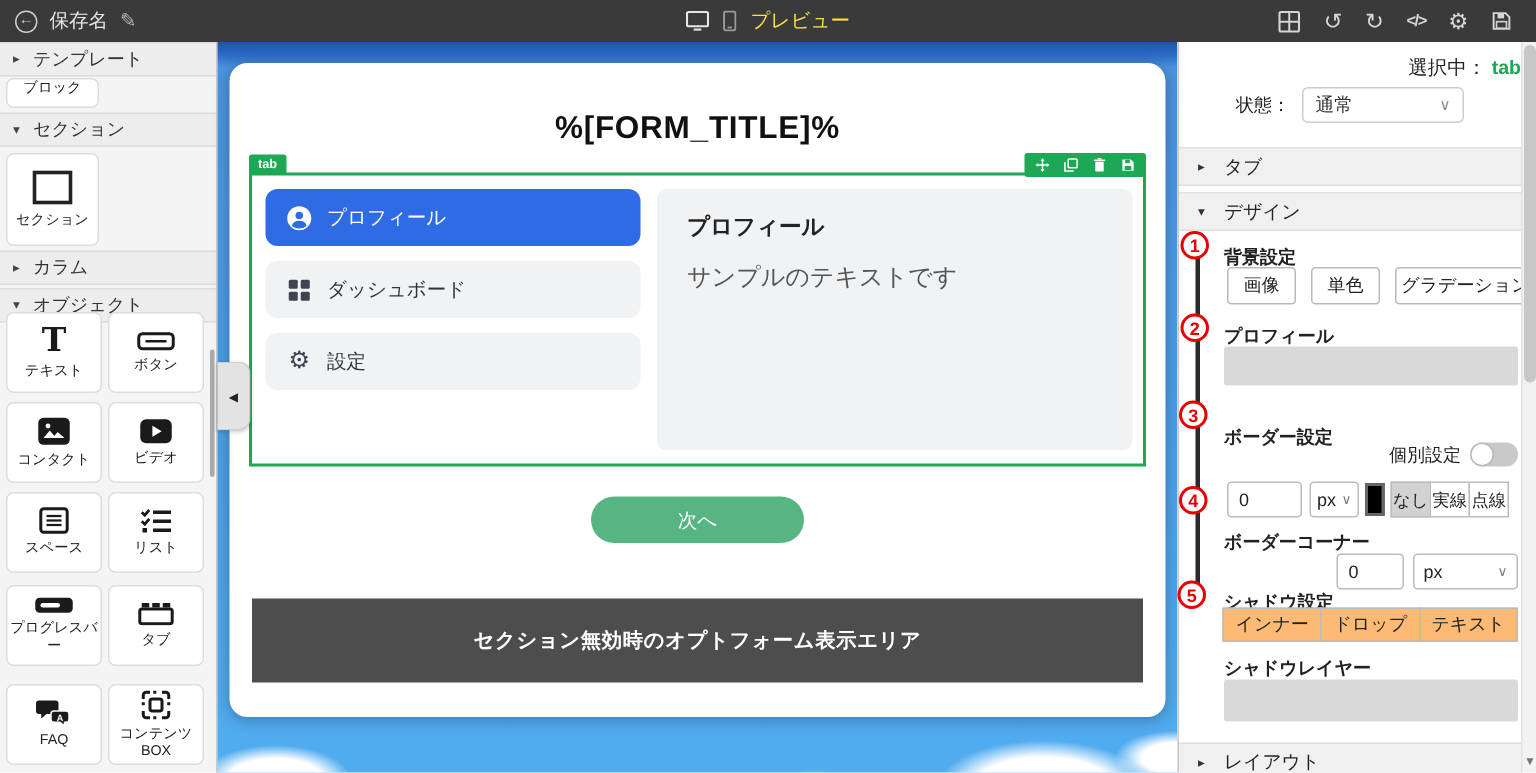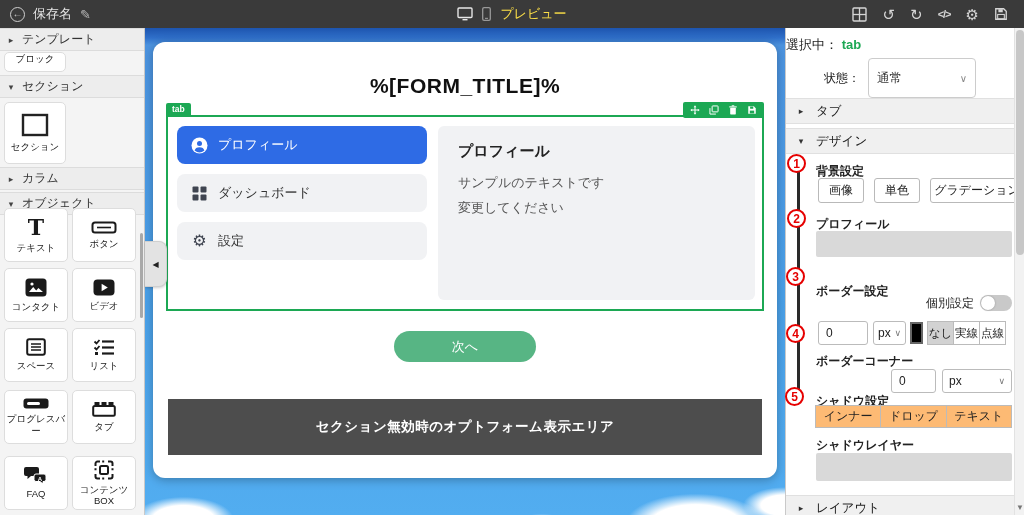--- a/index.html
+++ b/index.html
@@ -46,34 +46,34 @@
   #tab-widget { position:absolute; left:13px; top:73px; width:598px; height:196px; border:2px solid #1ca854; background:#fff; }
   .tab-badge { position:absolute; left:-2px; top:-14px; background:#1ca854; color:#fff; font-size:8.5px; font-weight:bold; padding:1px 6px 2px; border-radius:2px 2px 0 0; }
   .tab-toolbar { position:absolute; right:-2px; top:-15px; height:16px; background:#1ca854; border-radius:2px; display:flex; align-items:center; gap:9px; padding:0 7px; }
   .tab-toolbar svg { width:10px; height:10px; }
   .tab-list { position:absolute; left:9px; top:9px; width:250px; }
   .tab-item { height:38px; border-radius:8px; background:#f1f2f4; color:#333; display:flex; align-items:center; gap:10px; padding-left:14px; font-size:13px; margin-bottom:10px; }
   .tab-item.active { background:#2e6be5; color:#fff; }
   .tab-item .ti { width:17px; display:flex; justify-content:center; }
   .tab-content { position:absolute; left:270px; right:7px; top:9px; bottom:9px; background:#f1f2f4; border-radius:6px; padding:16px 20px; }
   .tc-head { font-size:15px; font-weight:bold; color:#222; margin-bottom:9px; }
-  .tc-line { font-size:13px; color:#555; line-height:1.95; }
+  .tc-line { font-size:16px; color:#555; line-height:1.95; }
 
   .btn-row { position:absolute; left:0; right:0; top:289px; display:flex; justify-content:center; gap:23px; }
   .pill-btn { width:142px; height:31px; border:none; border-radius:16px; background:#57b584; color:#fff; font-size:13px; font-family:inherit; }
   .optout-bar { position:absolute; left:15px; right:15px; top:357px; height:56px; background:#4d4d4d; display:flex; align-items:center; justify-content:center; color:#fff; font-size:13.5px; font-weight:bold; letter-spacing:.5px; }
 
   .collapse-handle { position:absolute; left:0; top:213px; width:22px; height:46px; background:#e3e3e3; border:1px solid #cfcfcf; border-left:none; border-radius:0 8px 8px 0; display:flex; align-items:center; justify-content:center; color:#222; font-size:8px; box-shadow:0 1px 3px rgba(0,0,0,.2); }
 
   
   #inspector { position:absolute; left:785px; top:28px; width:239px; height:487px; background:#fff; border-left:1px solid #c9c9c9; font-size:12px; color:#222; }
-  .insp-selected { position:absolute; left:0; right:10px; top:8px; text-align:left; font-size:13px; }
+  .insp-selected { position:absolute; left:0; right:10px; top:8px; text-align:right; font-size:13px; }
   .insp-selected .val { color:#1ca854; font-weight:bold; }
   .insp-staterow { position:absolute; left:0; right:10px; top:30px; display:flex; justify-content:center; align-items:center; gap:8px; }
-  .state-select { width:108px; height:40px; border:1px solid #ccc; border-radius:4px; display:flex; align-items:center; padding:0 8px; font-size:12.5px; color:#333; background:#fff; }
+  .state-select { width:108px; height:24px; border:1px solid #ccc; border-radius:4px; display:flex; align-items:center; padding:0 8px; font-size:12.5px; color:#333; background:#fff; }
   .state-select .chev { margin-left:auto; color:#888; font-size:10px; }
   .acc-hdr { position:absolute; left:0; width:229px; height:26px; background:#f0f0f0; border-top:1px solid #e0e0e0; border-bottom:1px solid #e0e0e0; display:flex; align-items:center; font-size:12.5px; color:#222; }
   .acc-hdr .tri { width:30px; text-align:center; font-size:9px; color:#333; }
   .ins-label { position:absolute; left:30px; font-weight:bold; font-size:12px; color:#222; }
   .chip-btn { border:1px solid #b9b9b9; background:#fff; border-radius:3px; font-size:12px; color:#222; font-family:inherit; height:25px; }
   .gray-box { position:absolute; left:30px; width:196px; height:26px; background:#d9d9d9; border-radius:2px; }
   .toggle { position:absolute; width:32px; height:16px; background:#c9c9c9; border-radius:8px; }
   .toggle .knob { position:absolute; left:1px; top:1px; width:14px; height:14px; background:#fff; border-radius:50%; box-shadow:0 0 2px rgba(0,0,0,.3); }
   .mini-input { position:absolute; height:24px; border:1px solid #bbb; border-radius:3px; font-size:12px; padding-left:7px; font-family:inherit; color:#222; background:#fff; }
   .mini-select { position:absolute; height:24px; border:1px solid #bbb; border-radius:3px; display:flex; align-items:center; padding:0 6px; font-size:12px; background:#fff; }
@@ -335,21 +335,20 @@
         </div>
         <div class="tab-item">
           <span class="ti" style="font-size:16px; color:#3f4450; line-height:1;">⚙</span>
           <span>設定</span>
         </div>
       </div>
 
       <div class="tab-content">
         <div class="tc-head">プロフィール</div>
         <div class="tc-line">サンプルのテキストです</div>
-        <div class="tc-line">変更してください</div>
       </div>
     </div>
 
     <div class="btn-row">
       <button class="pill-btn">次へ</button>
     </div>
 
     <div class="optout-bar">
       <span>セクション無効時のオプトフォーム表示エリア</span>
     </div>

